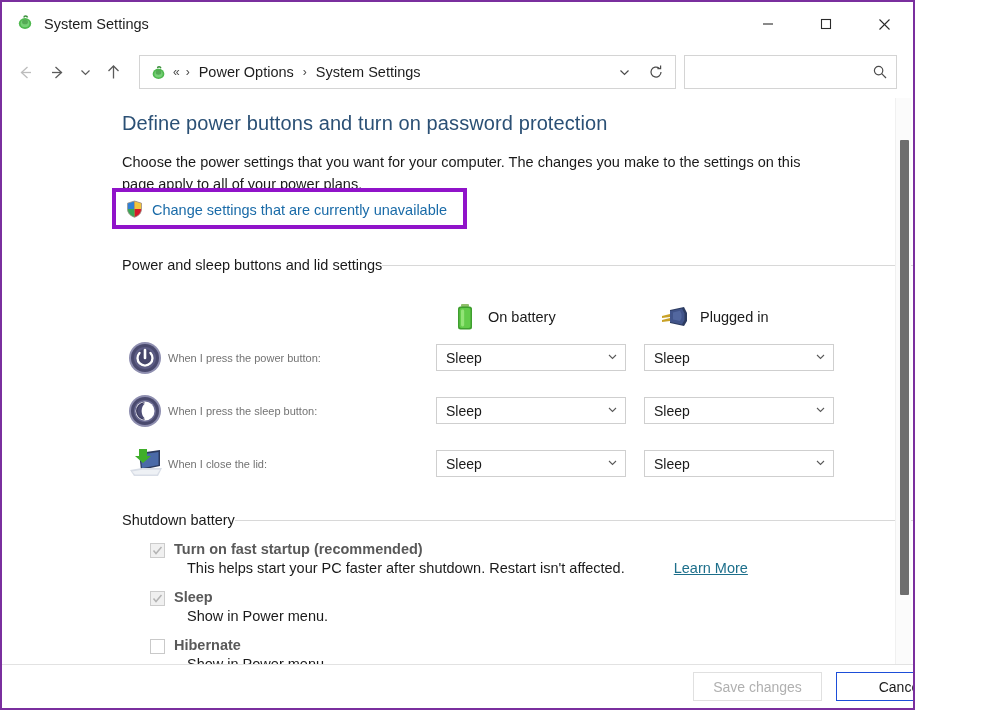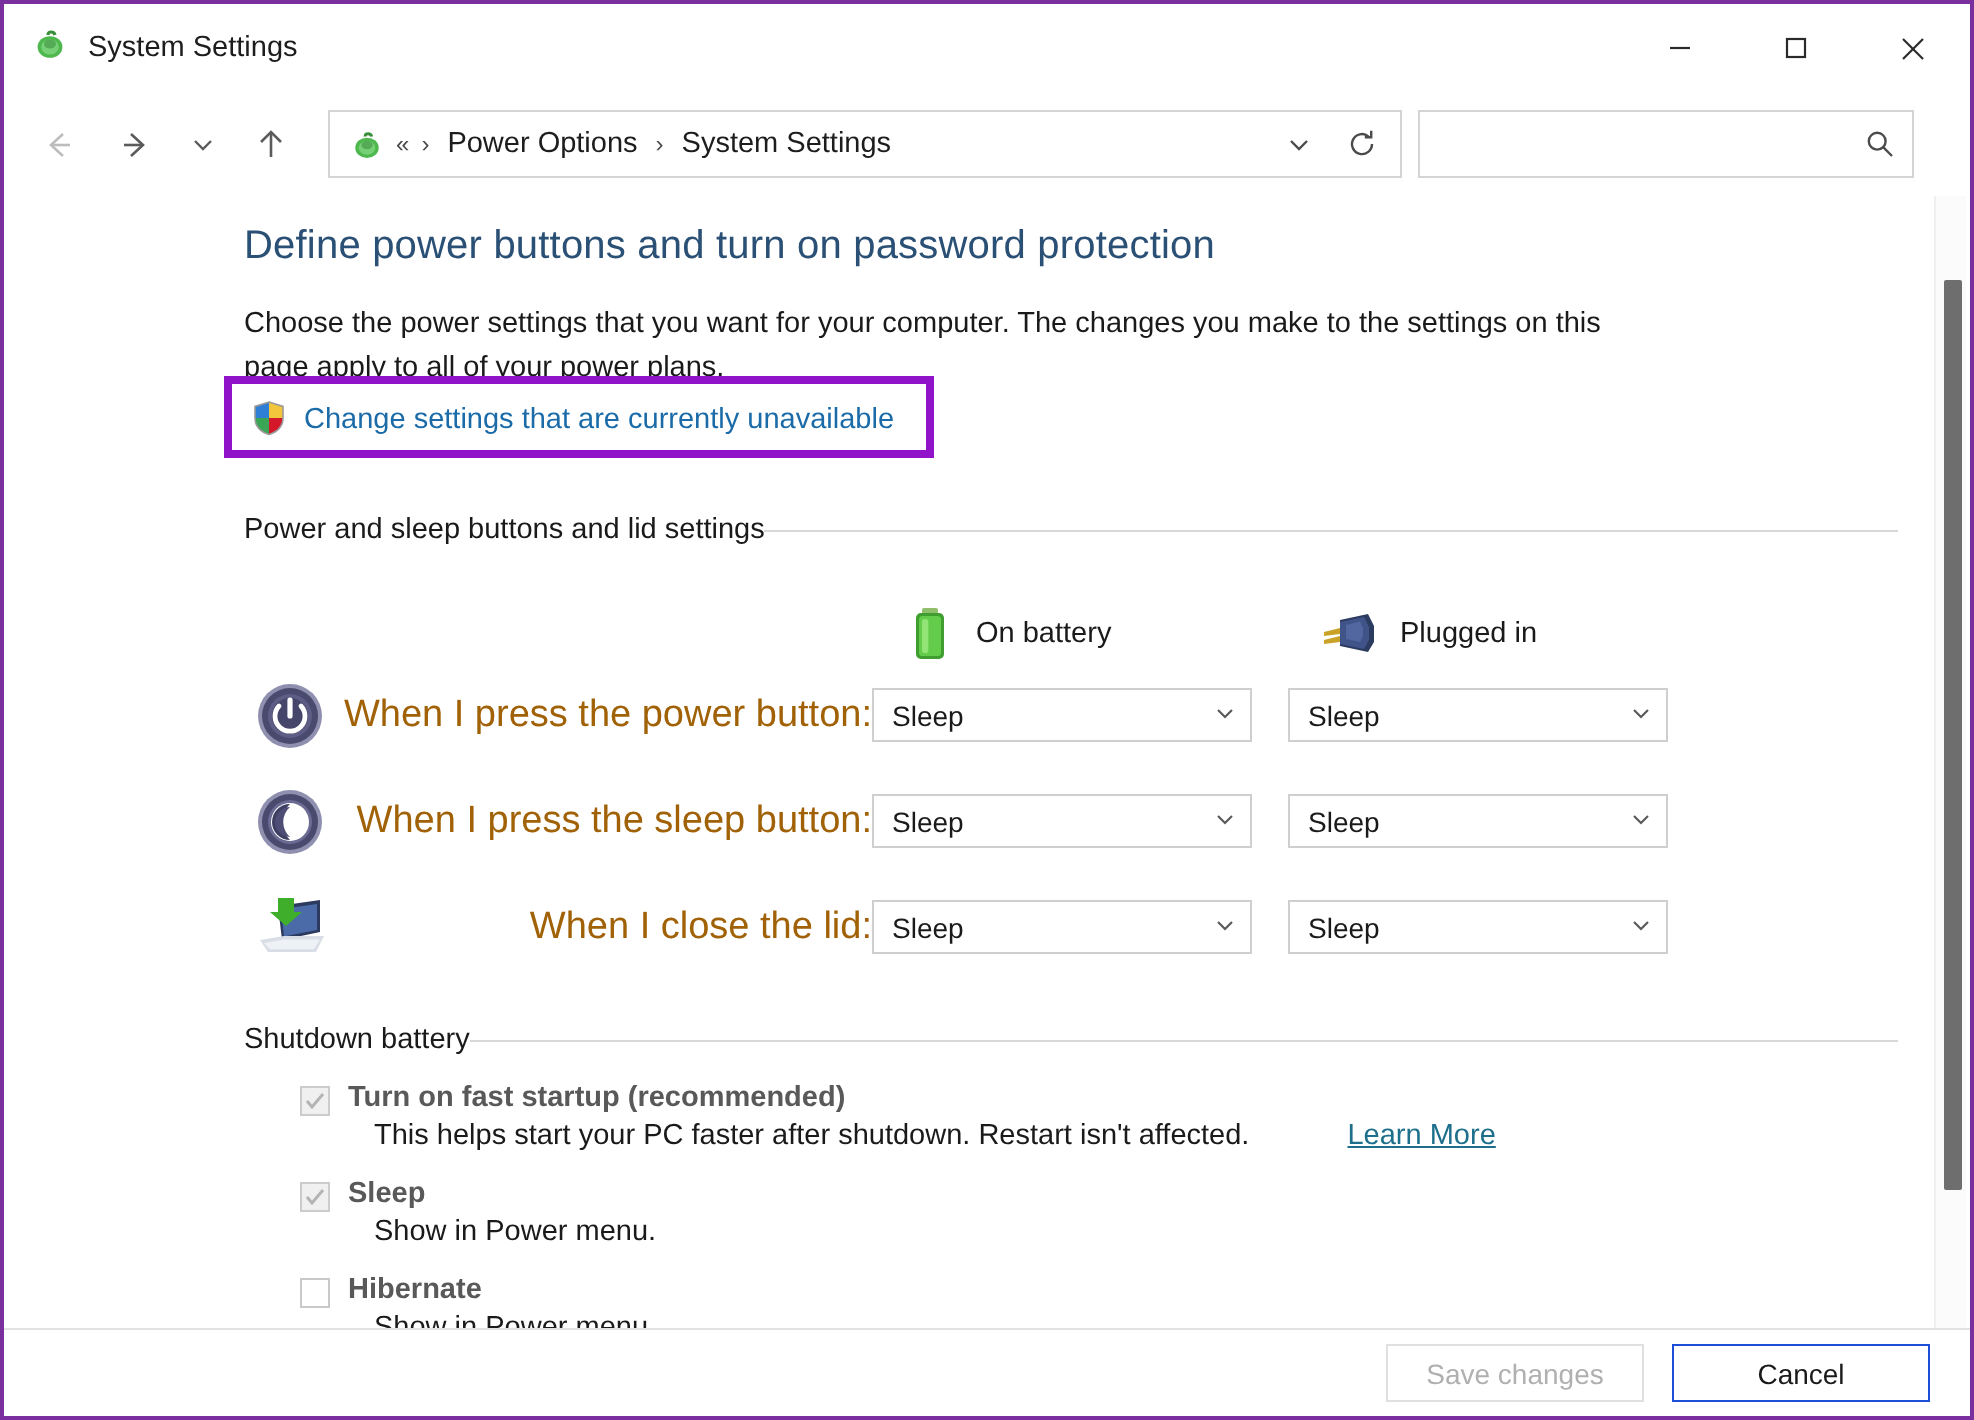--- a/index.html
+++ b/index.html
@@ -4,21 +4,21 @@
 <style>
   * { box-sizing: border-box; margin: 0; padding: 0; }
   html, body {
     width: 987px; height: 710px;
     font-family: "Liberation Sans", sans-serif;
     background: #ffffff;
     overflow: hidden;
   }
   .window {
     position: relative;
-    width: 987px; height: 710px;
+    width: 915px; height: 710px;
     background: #ffffff;
     border: 2px solid #7a2f9e;
     overflow: hidden;
   }
 
   
   .titlebar {
     position: relative;
     height: 44px;
     display: flex; align-items: center;
@@ -135,21 +135,21 @@
     font-size: 14.5px; color: #1a1a1a; margin-top: 16px;
   }
   .col-head.battery { width: 208px; }
 
   
   .setting-row {
     display: flex; align-items: center;
     height: 53px;
   }
   .row-icon { width: 46px; display: flex; align-items: center; justify-content: center; }
-  .row-label { width: 268px; font-size: 19px; color: #a16207; text-align: right; }
+  .row-label { width: 268px; font-size: 11px; color: #737373; }
   .dropdown {
     width: 190px; height: 27px;
     border: 1px solid #cfcfcf;
     background: #ffffff;
     display: flex; align-items: center; justify-content: space-between;
     padding: 0 7px 0 9px;
     font-size: 14px; color: #1a1a1a;
   }
   .dropdown .caret { color: #5a5a5a; font-size: 11px; }
   .dd-gap { width: 18px; }

